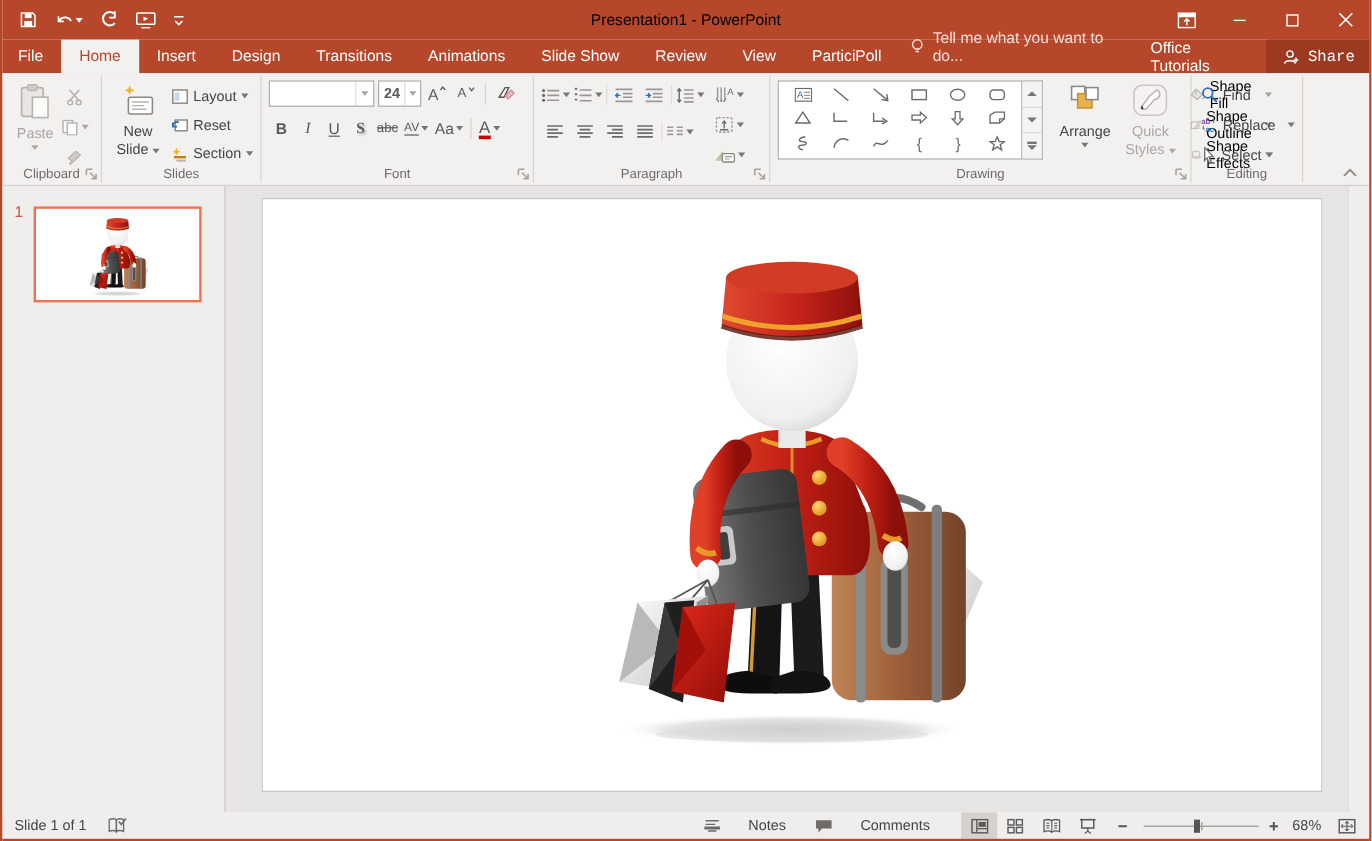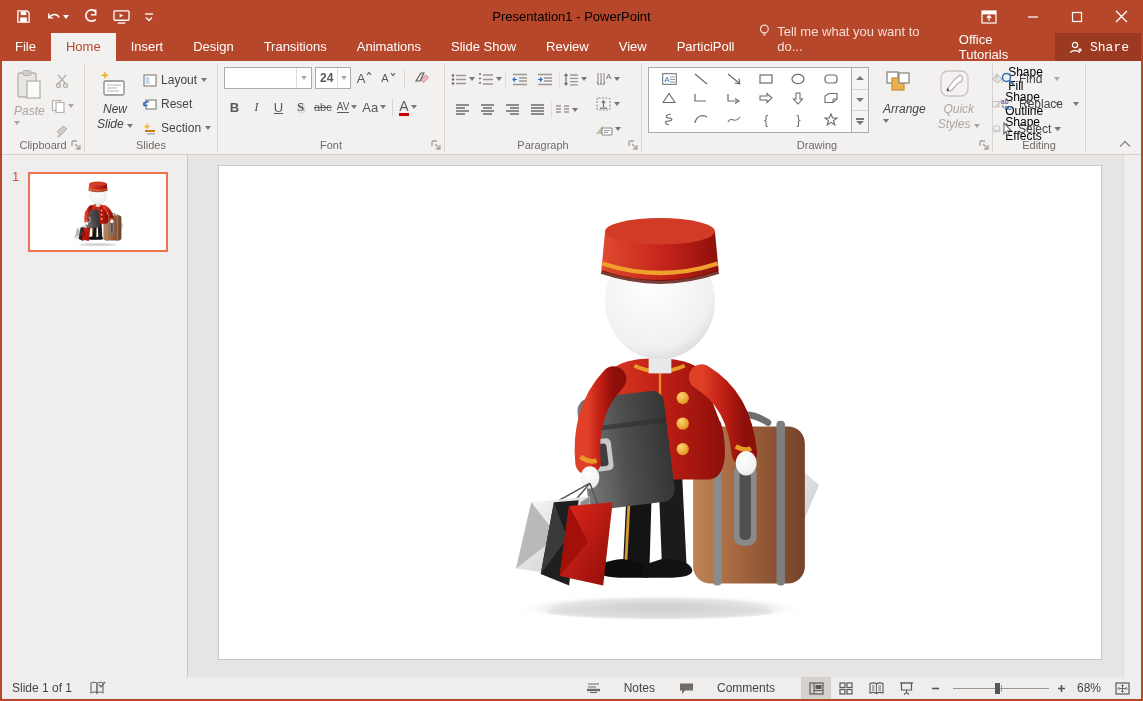--- a/index.html
+++ b/index.html
@@ -12,32 +12,32 @@
   .qat { display:flex; align-items:center; gap:14px; padding-left:16px; }
   .qat .qbtn { display:flex; align-items:center; cursor:default; }
   .title-text { position:absolute; left:0; right:0; text-align:center; font-size:13px; color:#000000; pointer-events:none; }
   .win-controls { margin-left:auto; display:flex; height:33px; }
   .win-btn { width:44px; height:33px; display:flex; align-items:center; justify-content:center; }
   
   .tabrow { position:absolute; left:-2px; top:33px; width:1143px; height:28px; background:#b7472a;
             display:flex; align-items:flex-end; color:#fff; font-size:13px; }
   .tab { padding:6px 15px 7px 15px; cursor:default; white-space:nowrap; }
   .tab.active { background:#f3f1f0; color:#b7472a; }
-  .tellme { display:flex; gap:7px; margin-left:10px; padding-bottom:7px; color:#f4ded7; font-size:13px; }
+  .tellme { display:flex; align-items:center; gap:7px; margin-left:10px; padding-bottom:7px; color:#f4ded7; font-size:13px; }
   .right-cluster { margin-left:auto; display:flex; align-items:stretch; height:28px; }
   .office-tut { display:flex; align-items:center; padding:0 14px; font-size:13px; color:#fff; }
   .share-btn { display:flex; align-items:center; gap:7px; padding:0 14px; background:#9b3a21; color:#fff; font-size:13px;font-family:Liberation Mono, monospace; }
   
   .ribbon { position:absolute; left:0; top:61px; width:1139px; height:94px; background:#f3f1f0;
             border-bottom:1px solid #d4d0cd; display:flex; }
   .rgroup { position:relative; height:100%; padding:4px 4px 18px 6px; }
   .rgroup-label { position:absolute; bottom:3px; left:0; right:0; text-align:center; font-size:11px; color:#6e6b69; }
   .rsep { width:1px; background:#d8d4d1; margin:2px 0; }
   .dlg { position:absolute; right:2px; bottom:3px; width:12px; height:12px; opacity:.75; }
-  .bigbtn { display:flex; flex-direction:column; align-items:flex-start; justify-content:flex-start; padding:4px 6px; height:72px;font-style:italic; }
+  .bigbtn { display:flex; flex-direction:column; align-items:center; justify-content:flex-start; padding:4px 6px; height:72px; }
   .bigbtn .blabel { font-size:12px; color:#444; text-align:center; line-height:1.25; margin-top:3px; }
   .bigbtn.disabled .blabel { color:#a9a6a3; }
   .smallrow { display:flex; align-items:center; gap:4px; height:22px; font-size:12px; color:#444; padding:0 2px; }
   .smallrow.disabled { color:#000000; }
   .dd { width:0; height:0; border-left:3.5px solid transparent; border-right:3.5px solid transparent; border-top:4px solid #777; display:inline-block; }
   .dd.lite { border-top-color:#a9a6a3; }
   .combo { background:#fff; border:1px solid #ababab; height:22px; display:flex; align-items:center;font-weight:bold; }
   .combo .carea { flex:1; padding:0 4px; font-size:12px; color:#5a5a5a; }
   .combo .cbtn { width:15px; height:100%; display:flex; align-items:center; justify-content:center; border-left:1px solid #e0dedd; }
   .fontbtn { min-width:21px; height:22px; display:flex; align-items:center; justify-content:center; font-size:13px; color:#5a5a5a; padding:0 2px; }

